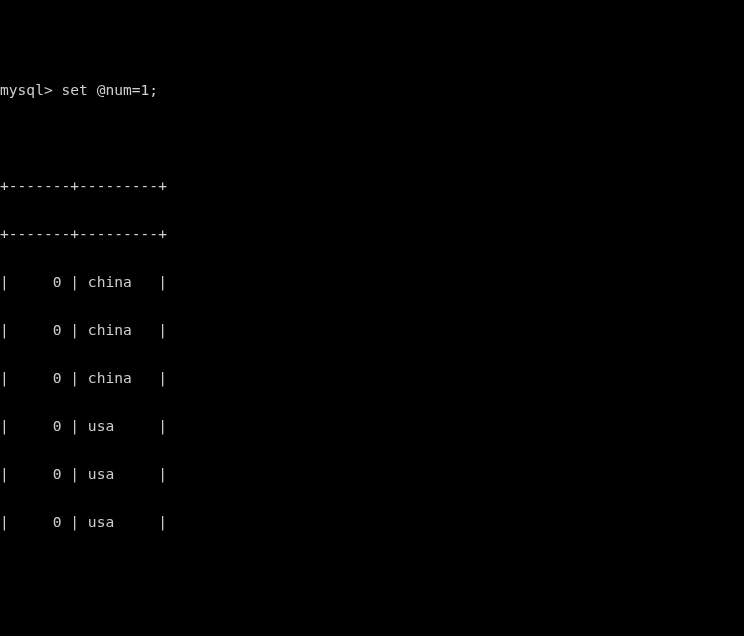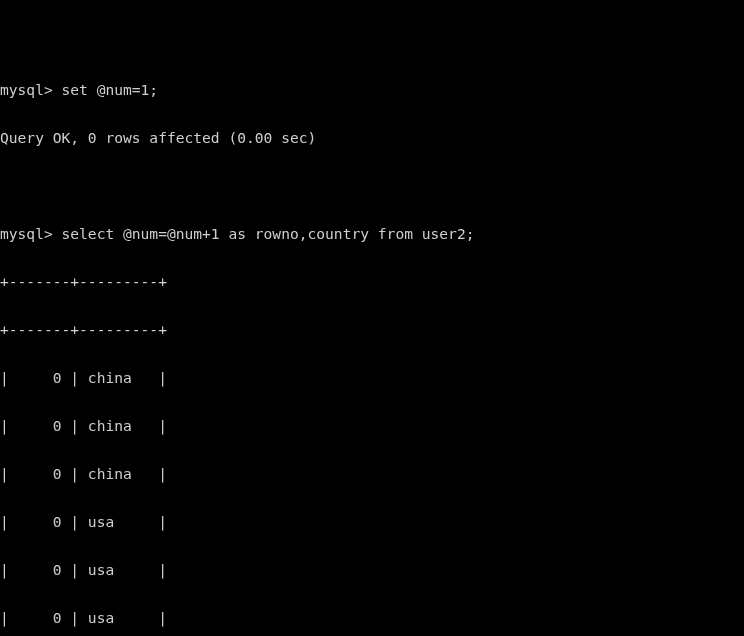--- a/index.html
+++ b/index.html
@@ -37,23 +37,21 @@
   .line.blank {
     height: 16px;
   }
 </style>
 </head>
 <body>
 
 <div id="terminal">
 
   <div class="line">mysql&gt; set @num=1;</div>
-  <div class="line">Query OK, 0 rows affected (0.00 sec)</div>
   <div class="line blank"></div>
-  <div class="line">mysql&gt; select @num=@num+1 as rowno,country from user2;</div>
   <div class="line">+-------+---------+</div>
   <div class="line">+-------+---------+</div>
   <div class="line">|     0 | china   |</div>
   <div class="line">|     0 | china   |</div>
   <div class="line">|     0 | china   |</div>
   <div class="line">|     0 | usa     |</div>
   <div class="line">|     0 | usa     |</div>
   <div class="line">|     0 | usa     |</div>
   
   

